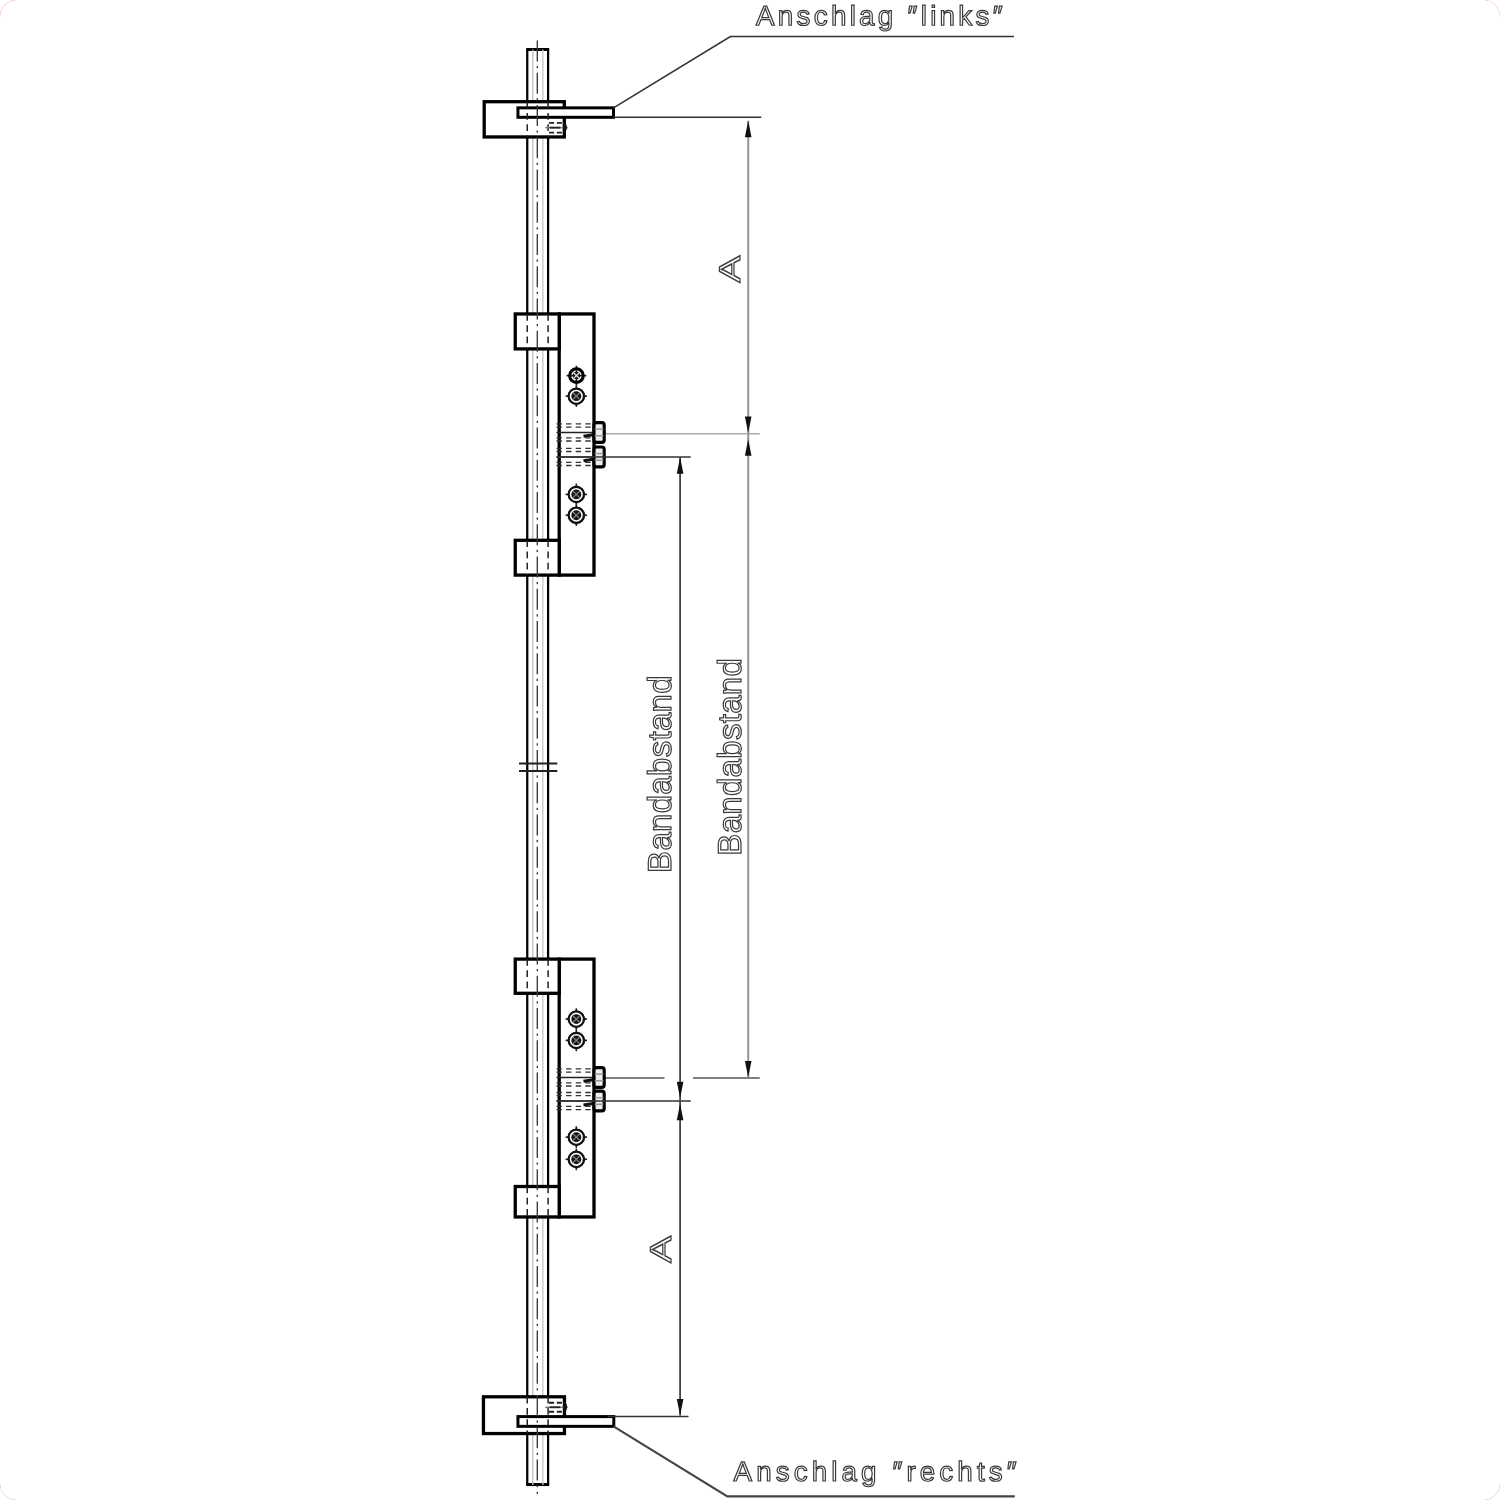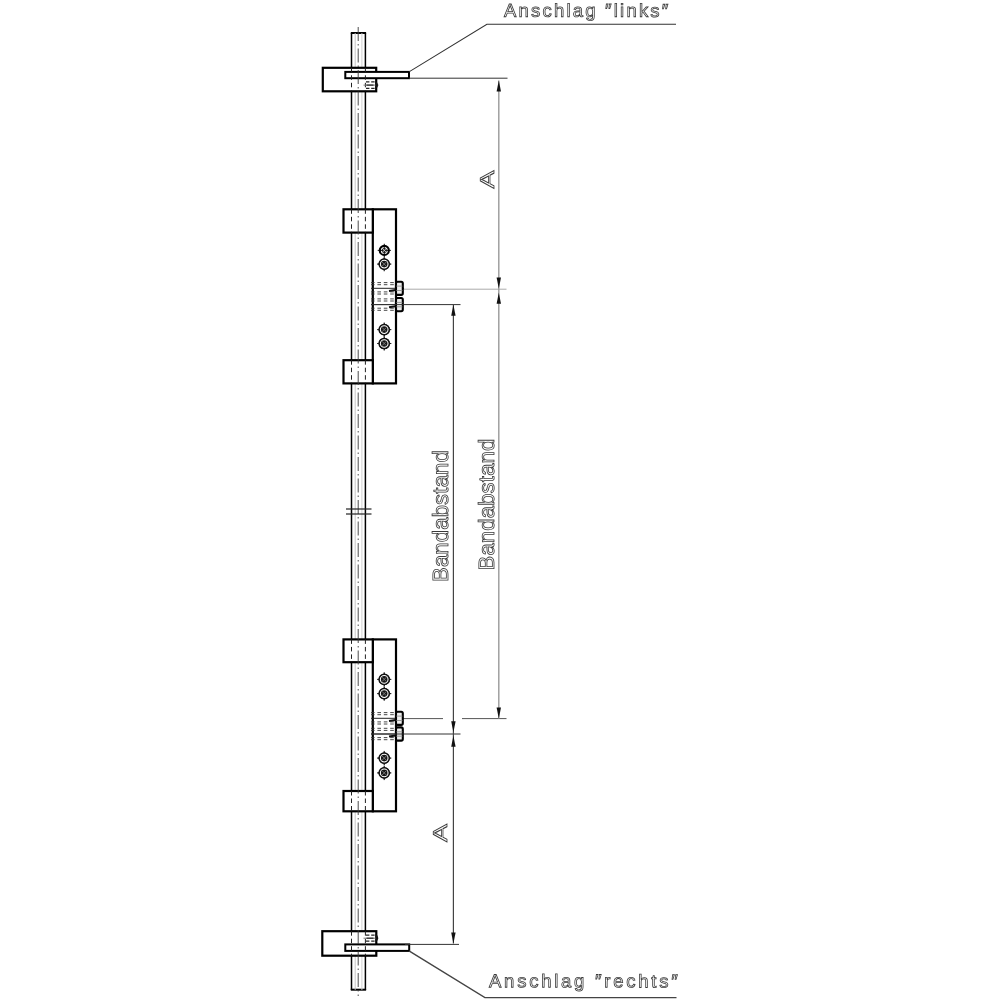--- a/index.html
+++ b/index.html
@@ -1,16 +1,16 @@
 <!DOCTYPE html>
 <html><head>
 <meta charset="utf-8">
 <style>
   html,body{margin:0;padding:0;background:#ffffff;}
-  #page{width:1000px;height:1000px;position:relative;background:#c2410c;overflow:hidden;}
+  #page{width:1000px;height:1000px;position:relative;background:#c2410c;overflow:hidden;border-radius:11px;}
   svg text{font-family:"Liberation Sans",sans-serif;fill:none;stroke:#3a3a3a;stroke-width:0.8px;text-rendering:geometricPrecision;}
 </style>
 </head>
 <body>
 <div id="page">
 <svg width="1000" height="1000" viewBox="0 0 1000 1000">
   <rect x="0" y="0" width="1000" height="1000" fill="#ffffff"></rect>
 
   <g id="rod-base">
     <line x1="351.5" y1="33" x2="351.5" y2="990" stroke="#000" stroke-width="1.5"></line>

